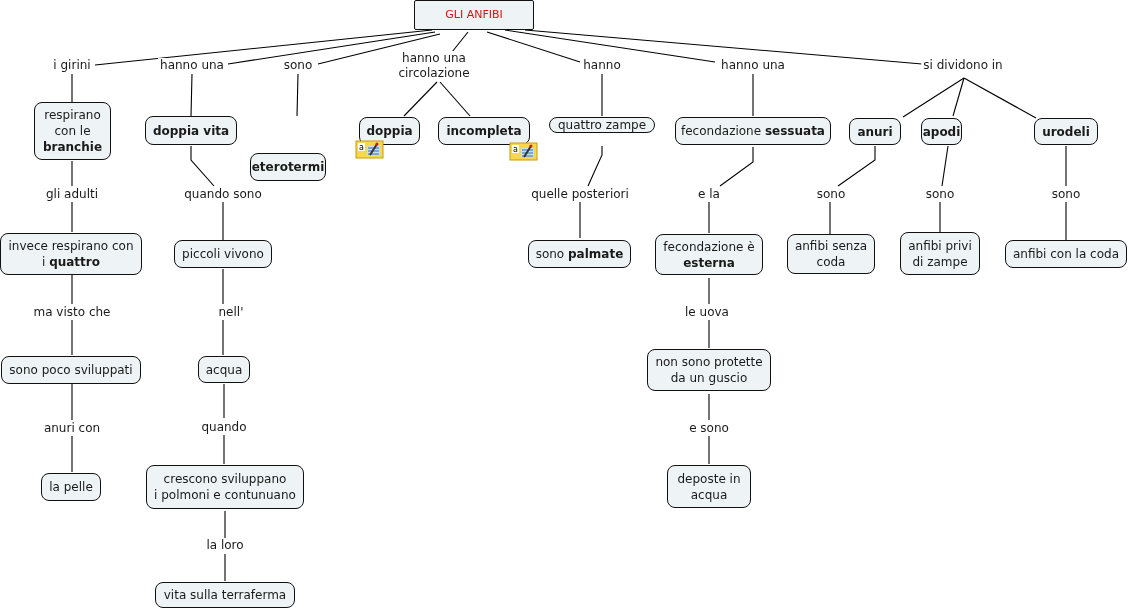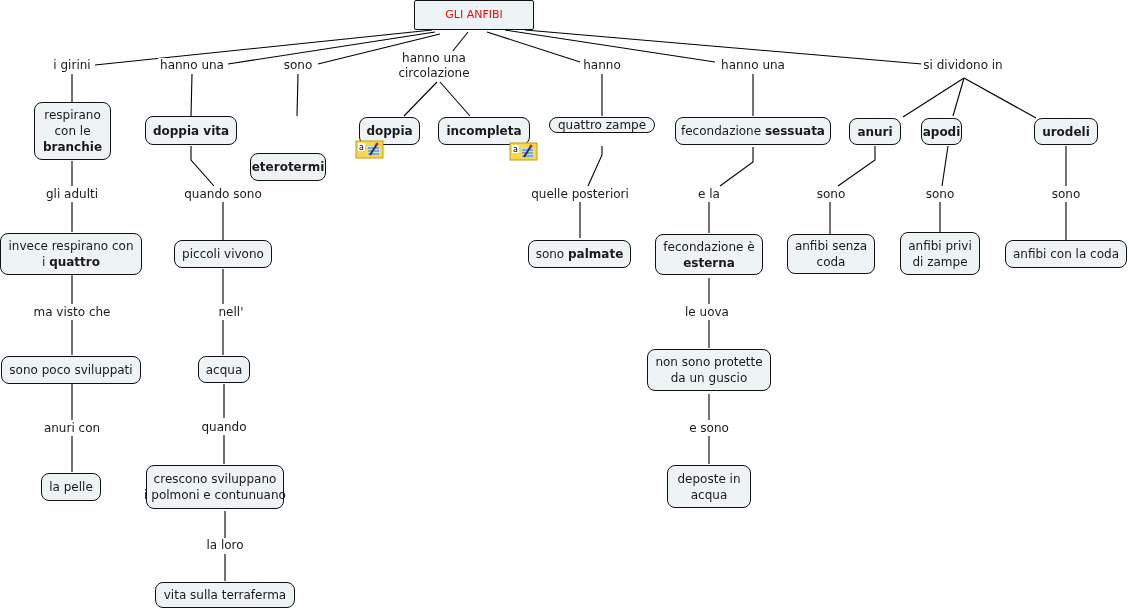--- a/index.html
+++ b/index.html
@@ -103,21 +103,21 @@
 <div class="node" style="left:1px;top:356px;width:140px;height:28px;">sono poco sviluppati</div>
 <div class="lbl" style="left:72px;top:421px;">anuri con</div>
 <div class="node" style="left:41px;top:473px;width:60px;height:28px;">la pelle</div>
 
 <div class="node bold" style="left:145px;top:116px;width:92px;height:29px;">doppia vita</div>
 <div class="lbl" style="left:223px;top:187px;">quando sono</div>
 <div class="node" style="left:174px;top:240px;width:98px;height:28px;">piccoli vivono</div>
 <div class="lbl" style="left:223px;top:305px;margin-left:8px;">nell'</div>
 <div class="node" style="left:198px;top:356px;width:52px;height:27px;">acqua</div>
 <div class="lbl" style="left:224px;top:420px;">quando</div>
-<div class="node" style="left:146px;top:465px;width:138px;height:44px;flex-direction:column;">
+<div class="node" style="left:146px;top:465px;width:158px;height:44px;flex-direction:column;">
   <span>crescono sviluppano</span>
   <span>i polmoni e contunuano</span>
 </div>
 <div class="lbl" style="left:225px;top:538px;">la loro</div>
 <div class="node" style="left:155px;top:582px;width:140px;height:26px;">vita sulla terraferma</div>
 
 <div class="node bold" style="left:250px;top:117px;width:76px;height:28px;margin-top:36px;">eterotermi</div>
 
 <div class="node bold" style="left:359px;top:117px;width:61px;height:28px;">doppia</div>
 <div class="note" style="left:355px;top:140px;">

